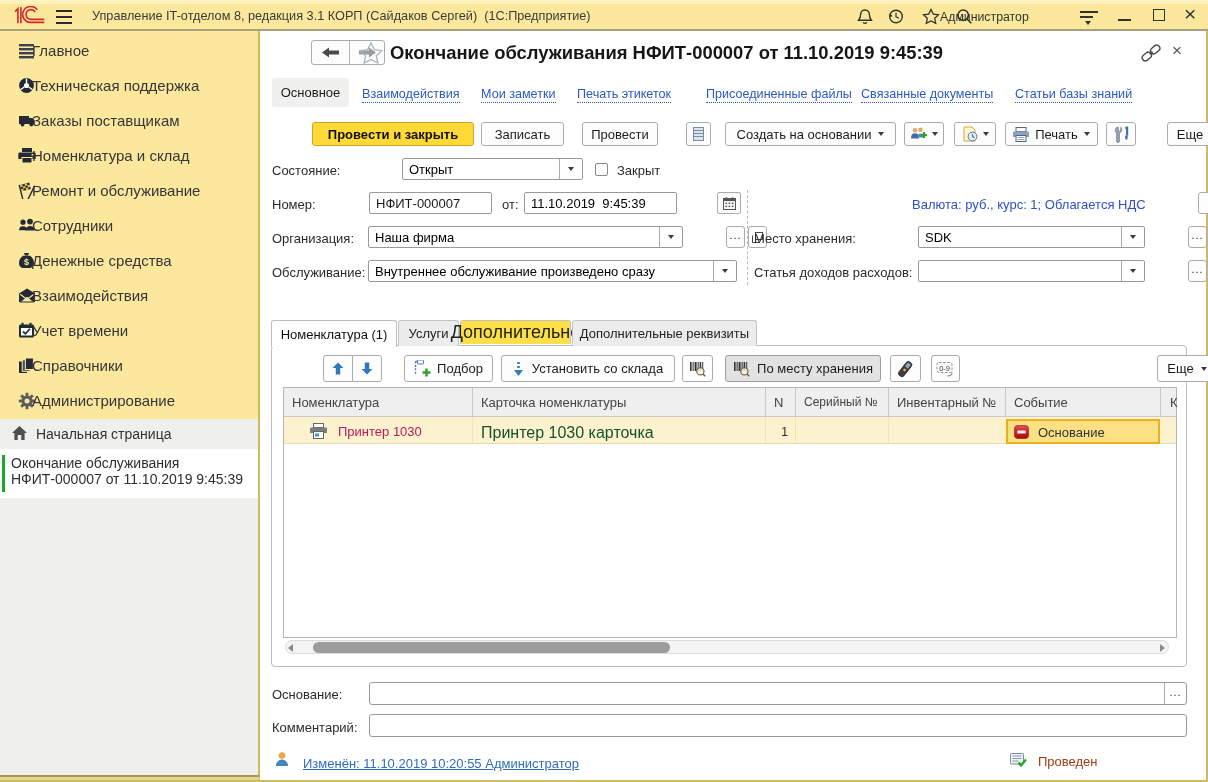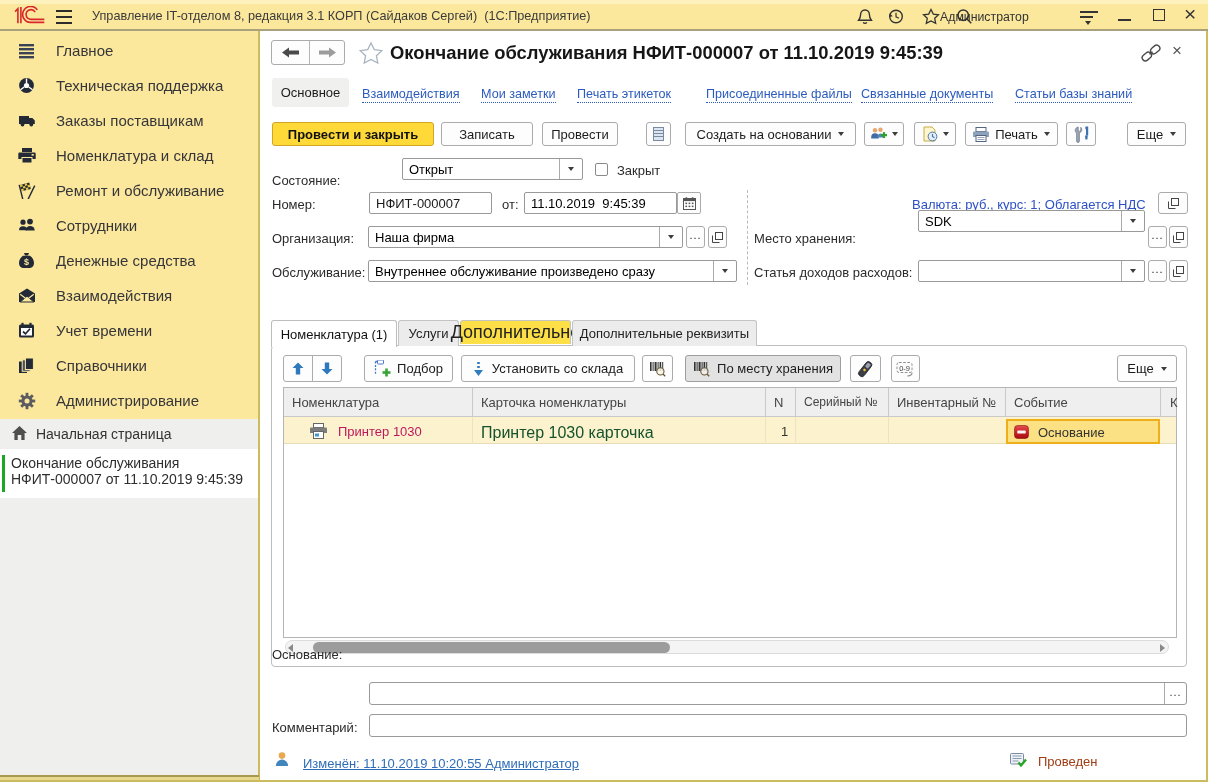--- a/index.html
+++ b/index.html
@@ -2,34 +2,34 @@
 <html><head><meta charset="utf-8">
 <style>
   html,body{margin:0;padding:0;}
   body{width:1208px;height:782px;position:relative;overflow:hidden;
        font-family:"Liberation Sans",sans-serif;background:#fff;
        -webkit-font-smoothing:antialiased;}
   .ab{position:absolute;}
   .tx{position:absolute;white-space:nowrap;}
   .btn{position:absolute;box-sizing:border-box;background:#fdfdfd;
        border:1px solid #ababab;border-radius:3px;font-size:13px;color:#1c1c1c;
-       display:flex;align-items:center;justify-content:center;}
+       display:flex;align-items:center;justify-content:center;margin-left:40px;}
   .inp{position:absolute;box-sizing:border-box;background:#fff;
        border:1px solid #999;border-radius:2px;font-size:13px;color:#000;
        display:flex;align-items:center;padding:0 0 0 6px;overflow:hidden;}
   .dd{margin-left:auto;align-self:stretch;width:22px;border-left:1px solid #aaa;
       display:flex;align-items:center;justify-content:center;flex:none;}
   .car{width:0;height:0;border-left:3.5px solid transparent;border-right:3.5px solid transparent;
        border-top:4.5px solid #3c3c3c;}
   .lbl{position:absolute;font-size:13px;color:#2b2b2b;white-space:nowrap;}
   .lnk{position:absolute;font-size:13px;color:#2f6db8;text-decoration:underline;white-space:nowrap;}
   .lnk2{color:#2b5bbf;font-size:12.6px;text-decoration:none;border-bottom:1px dotted #2b5bbf;padding-bottom:1px;}
   .mi{position:absolute;left:0;width:258px;height:35px;display:flex;align-items:center;}
   .mi .ic{position:absolute;left:18px;width:17px;height:17px;}
-  .mi .t{position:absolute;left:56px;font-size:15px;color:#36363a;}
+  .mi .t{position:absolute;left:32px;font-size:15px;color:#36363a;}
   svg{display:block;}
 </style></head>
 <body>
 
 <div class="ab" style="left:0;top:0;width:1208px;height:29px;background:#fbe89d;"></div>
 <div class="ab" style="left:0;top:0;width:1208px;height:4px;background:#fdf1bd;"></div>
 <div class="ab" style="left:0;top:29px;width:1208px;height:2px;background:#a9a17b;"></div>
 <div class="ab" style="left:14px;top:6px;" id="logo1c">
 <svg width="31" height="18" viewBox="0 0 31 18">
  <g fill="none" stroke="#d8262c" stroke-width="1.6">
@@ -284,21 +284,21 @@
 <div class="ab" style="left:272px;top:78px;width:77px;height:29px;background:#f0f0ef;border-radius:3px;display:flex;align-items:center;justify-content:center;font-size:13px;color:#1c1c1c;">Основное</div>
 <div class="lnk lnk2" style="left:362px;top:87px;">Взаимодействия</div>
 <div class="lnk lnk2" style="left:481px;top:87px;">Мои заметки</div>
 <div class="lnk lnk2" style="left:577px;top:87px;">Печать этикеток</div>
 <div class="lnk lnk2" style="left:694px;top:87px;margin-left:12px;">Присоединенные файлы</div>
 <div class="lnk lnk2" style="left:861px;top:87px;">Связанные документы</div>
 <div class="lnk lnk2" style="left:1015px;top:87px;">Статьи базы знаний</div>
 
 <div id="cmdbar">
 <div class="btn" style="left:272px;top:122px;width:162px;height:24px;background:#ffd937;border-color:#d0a526;font-weight:bold;color:#111;">Провести и закрыть</div>
-<div class="btn" style="left:441px;top:122px;width:92px;height:24px;">Записать</div>
+<div class="btn" style="left:441px;top:122px;width:83px;height:24px;">Записать</div>
 <div class="btn" style="left:542px;top:122px;width:76px;height:24px;">Провести</div>
 <div class="btn" style="left:646px;top:122px;width:25px;height:24px;">
  <svg width="11" height="14" viewBox="0 0 11 14">
         <rect x="0.5" y="0.5" width="10" height="13" fill="#dce6f0" stroke="#7a8aa0"></rect>
         <g stroke="#7a8aa0" stroke-width="1">
           <path d="M1 3.5 h9 M1 6.5 h9 M1 9.5 h9"></path>
         </g>
       </svg>
 </div>
 <div class="btn" style="left:685px;top:122px;width:171px;height:24px;gap:7px;">Создать на основании<span class="car"></span></div>
@@ -336,21 +336,21 @@
 <div class="btn" style="left:1066px;top:122px;width:30px;height:24px;">
  <svg width="15" height="17" viewBox="0 0 15 17">
         <path d="M4.2 1 a3.4 3.4 0 0 0 -2 5.8 l0.4 0.3 v8 a1.4 1.4 0 0 0 2.8 0 v-8 l0.4 -0.3 a3.4 3.4 0 0 0 1 -5.5 v3 l-1.3 1 l-1.3 -1 z" fill="#9aa5b4" stroke="#6a7688" stroke-width="0.7"></path>
         <path d="M11.5 1.5 l1.6 0 l0 8" stroke="#3f72b0" stroke-width="2.2"></path>
         <path d="M11 9.5 h2.8 l-0.4 4 h-2 z" fill="#3f72b0"></path>
       </svg>
 </div>
 <div class="btn" style="left:1127px;top:122px;width:59px;height:24px;gap:7px;">Еще<span class="car"></span></div>
 </div>
 <div id="form">
-<div class="lbl" style="left:272px;top:173px;">Состояние:</div>
+<div class="lbl" style="left:272px;top:163px;">Состояние:</div>
 <div class="inp" style="left:402px;top:158px;width:181px;height:22px;">Открыт<div class="dd">
         <div class="car"></div>
       </div></div>
 <div class="ab" style="left:595px;top:163px;width:13px;height:13px;border:1px solid #8a8a8a;border-radius:2px;background:#fff;box-sizing:border-box;"></div>
 <div class="lbl" style="left:617px;top:163px;">Закрыт</div>
 
 <div class="lbl" style="left:272px;top:197px;">Номер:</div>
 <div class="inp" style="left:369px;top:192px;width:123px;height:22px;color:#1a1a1a;">НФИТ-000007</div>
 <div class="lbl" style="left:502px;top:197px;">от:</div>
 <div class="inp" style="left:524px;top:192px;width:153px;height:22px;">11.10.2019&nbsp; 9:45:39</div>
@@ -383,21 +383,21 @@
         <div class="car"></div>
       </div></div>
 <div class="btn" style="left:686px;top:226px;width:19px;height:22px;font-size:11px;letter-spacing:1px;padding-bottom:5px;">...</div>
 <div class="btn" style="left:708px;top:226px;width:19px;height:22px;">
  <svg width="11" height="11" viewBox="0 0 11 11" fill="none" stroke="#444">
         <rect x="3.5" y="0.5" width="7" height="7"></rect>
         <path d="M0.5 3.5 v7 h7"></path>
       </svg>
 </div>
 <div class="lbl" style="left:754px;top:231px;">Место хранения:</div>
-<div class="inp" style="left:918px;top:210px;width:227px;height:22px;">SDK<div class="dd">
+<div class="inp" style="left:918px;top:226px;width:227px;height:22px;">SDK<div class="dd">
         <div class="car"></div>
       </div></div>
 <div class="btn" style="left:1148px;top:226px;width:19px;height:22px;font-size:11px;letter-spacing:1px;padding-bottom:5px;">...</div>
 <div class="btn" style="left:1169px;top:226px;width:19px;height:22px;">
  <svg width="11" height="11" viewBox="0 0 11 11" fill="none" stroke="#444">
         <rect x="3.5" y="0.5" width="7" height="7"></rect>
         <path d="M0.5 3.5 v7 h7"></path>
       </svg>
 </div>
 
@@ -551,21 +551,21 @@
       <rect x="3.3" y="5.6" width="8.4" height="2.8" rx="0.5" fill="#f4f4f4"></rect>
     </svg>
 <div class="tx" style="left:1038px;top:425px;font-size:13px;color:#333;">Основание</div>
 
 <div class="ab" style="left:285px;top:640px;width:884px;height:14px;background:#f4f4f4;border:1px solid #dcdcdc;border-radius:7px;box-sizing:border-box;"></div>
 <div class="ab" style="left:313px;top:641.5px;width:357px;height:11px;background:#9c9c9c;border-radius:6px;"></div>
 <div class="ab" style="left:288px;top:644px;width:0;height:0;border-top:4px solid transparent;border-bottom:4px solid transparent;border-right:5px solid #8a8a8a;"></div>
 <div class="ab" style="left:1160px;top:644px;width:0;height:0;border-top:4px solid transparent;border-bottom:4px solid transparent;border-left:5px solid #8a8a8a;"></div>
 </div>
 <div id="footer">
-<div class="lbl" style="left:272px;top:647px;">Основание:</div>
+<div class="lbl" style="left:272px;top:687px;">Основание:</div>
 <div class="inp" style="left:369px;top:682px;width:818px;height:23px;border-radius:3px;">
       <div class="dd" style="width:21px;font-size:11px;color:#333;letter-spacing:1px;">
         <span style="margin-bottom:4px;">...</span>
       </div>
     </div>
 <div class="lbl" style="left:272px;top:720px;">Комментарий:</div>
 <div class="inp" style="left:369px;top:714px;width:818px;height:23px;border-radius:3px;"></div>
 <svg class="ab" style="left:275px;top:751px;" width="14" height="15" viewBox="0 0 14 15">
       <path d="M0.9 15 a6.1 6.4 0 0 1 12.2 0 z" fill="#4285bd"></path>
       <circle cx="7" cy="4.6" r="3.3" fill="#e8a84e"></circle>

